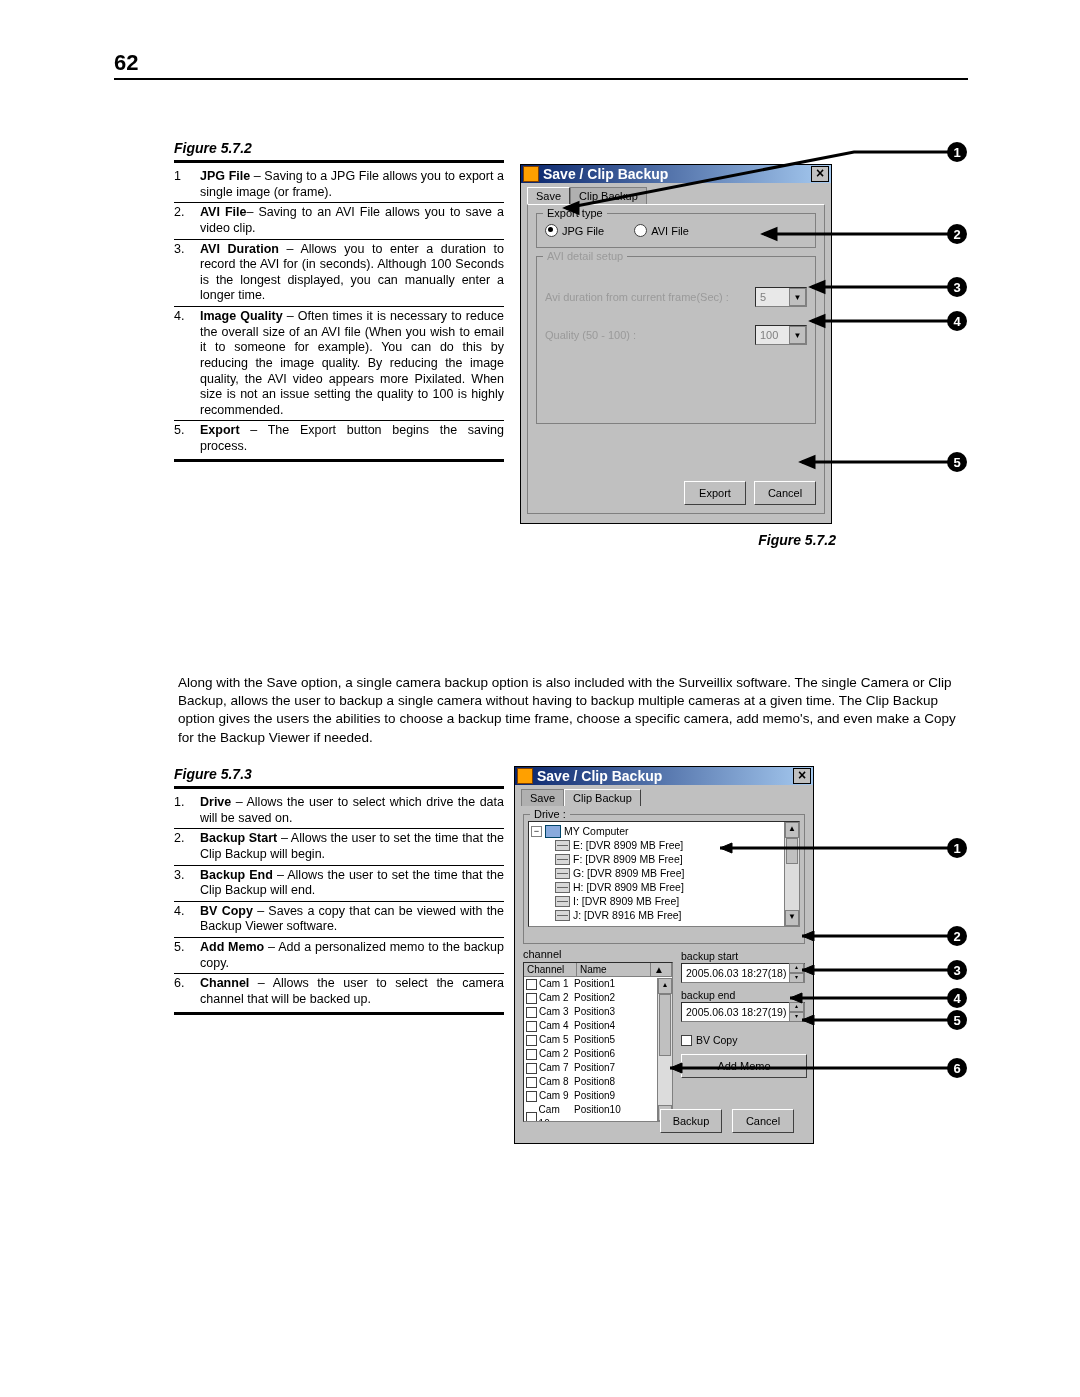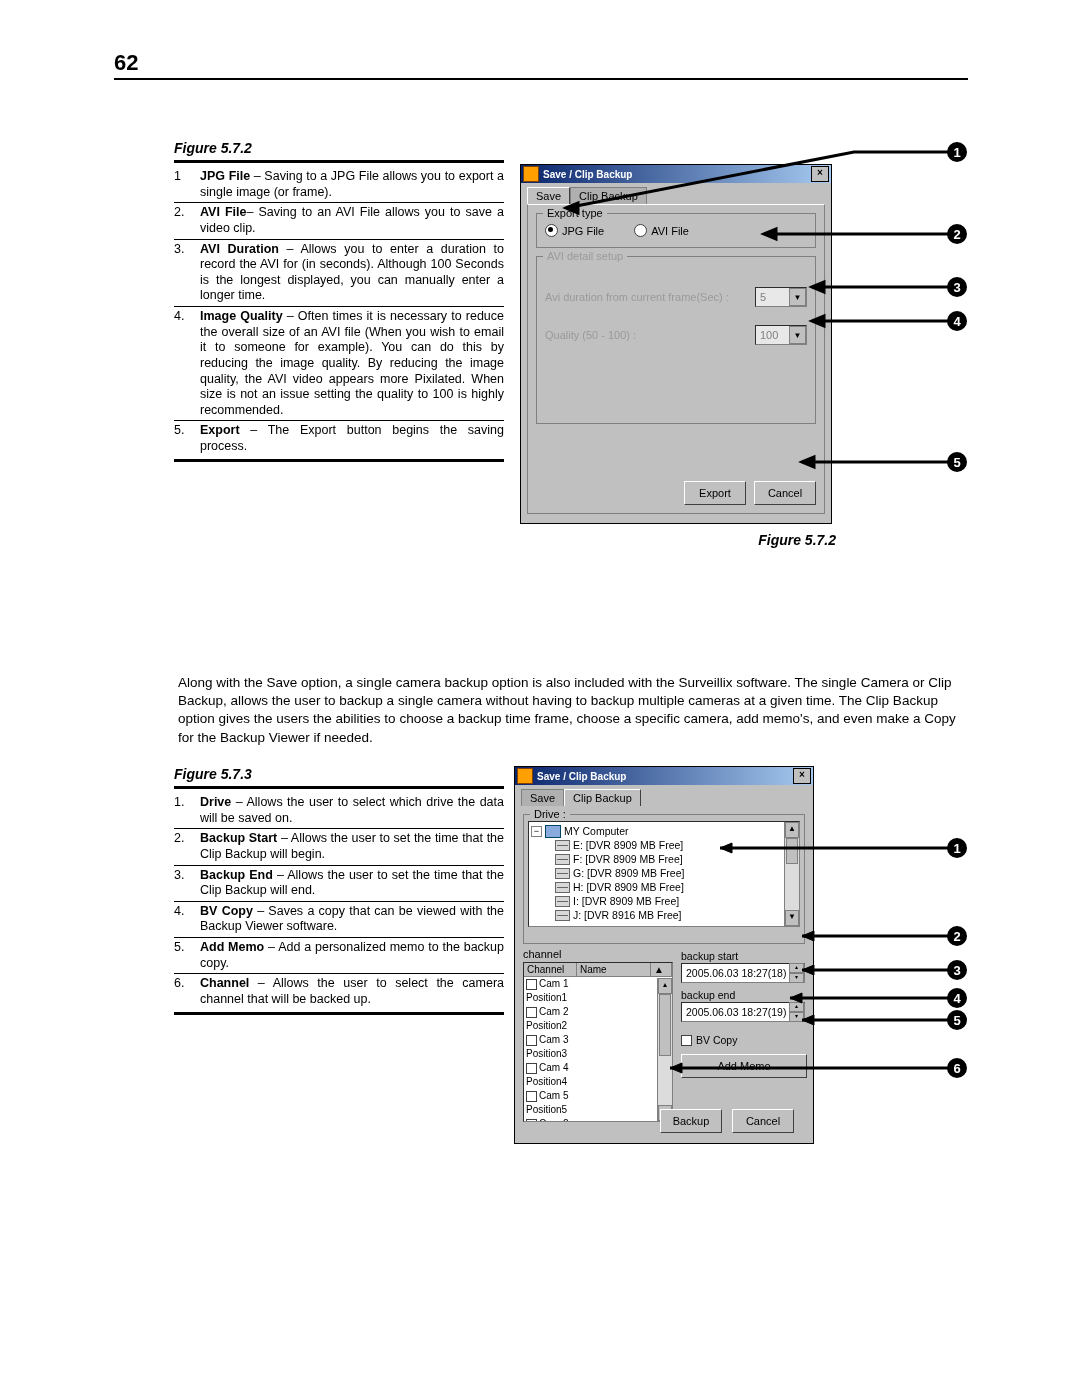--- a/index.html
+++ b/index.html
@@ -83,21 +83,21 @@
     font-family: Tahoma, Arial, sans-serif;
   }
   .title-bar {
     height: 18px;
     background: linear-gradient(to right, #08246b, #a6caf0);
     color: #fff;
     display: flex;
     align-items: center;
     padding: 0 2px;
     font-weight: bold;
-    font-size: 10px;
+    font-size: 14px;
   }
   .title-bar .appicon {
     width: 14px; height: 14px; background:#ffa000; margin-right:4px;
     display:inline-block; border:1px solid #804000;
   }
   .title-bar .title { flex: 1 1 auto; }
   .title-bar .close {
     width: 16px; height: 14px; background:#c0c0c0; border:1px solid #000;
     text-align:center; line-height:12px; color:#000; font-weight:bold;
     cursor:default;
@@ -276,21 +276,21 @@
     width:150px;
     font-size:10.5px;
   }
   .channel-panel .hdr { font-size:11px; margin-bottom:2px; }
   .chan-table {
     border:1px inset #808080; background:#fff; height:158px; position:relative; overflow:hidden;
   }
   .chan-head { display:flex; background:#c0c0c0; border-bottom:1px solid #808080; font-size:10px;}
   .chan-head div { border-right:1px solid #808080; padding:1px 3px; }
   .chan-head .c1{ width:46px;} .chan-head .c2{flex:1;}
-  .chan-row { display:flex; font-size:10px; line-height:14px;flex-direction:column;}
+  .chan-row { display:flex; font-size:10px; line-height:14px;}
   .chan-row .c1{ width:46px; padding-left:2px; display:flex; align-items:center; gap:2px;}
   .chan-row .c2{ flex:1; padding-left:2px;}
   .chk { width:9px; height:9px; border:1px solid #404040; background:#fff; }
   .chan-table .scroll-v { top:15px; }
 
   .right-panel {
     flex:1;
     font-size:10.5px;
   }
   .rp-label { margin-top:2px; }

